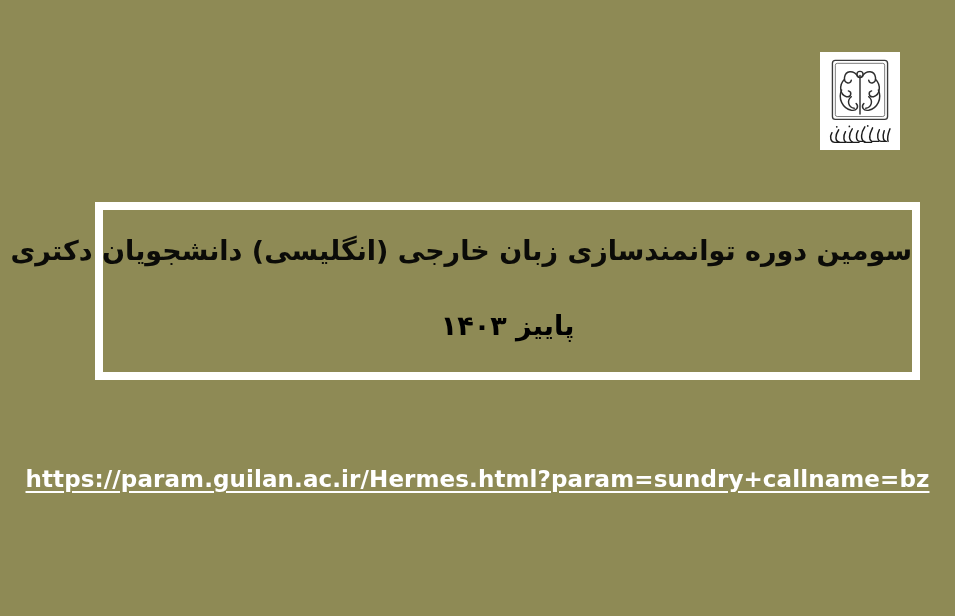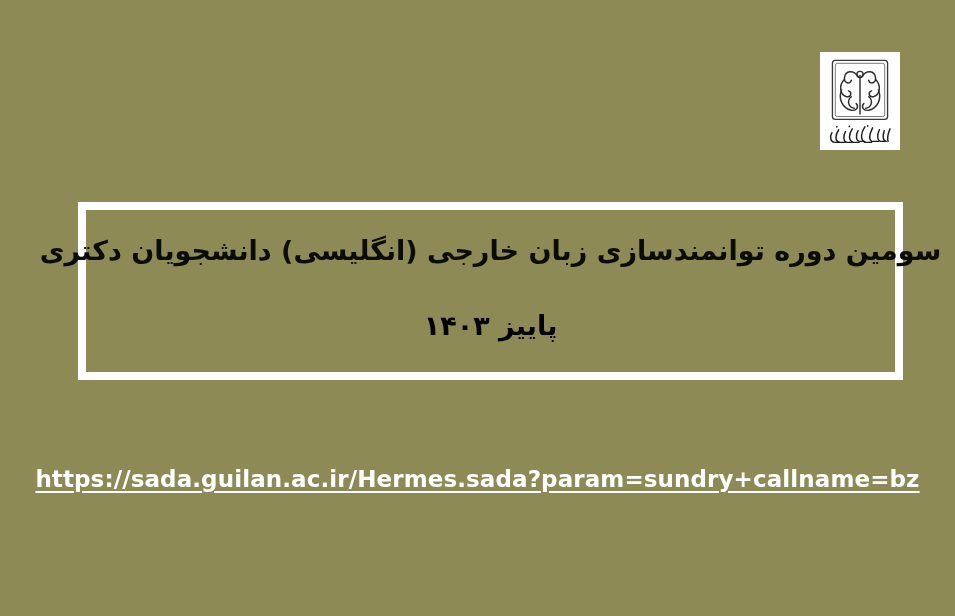--- a/index.html
+++ b/index.html
@@ -44,29 +44,28 @@
   .logo-caption {
     width: 70px;
     height: 26px;
     margin-top: 1px;
     display: block;
   }
 
   
   .title-frame {
     position: absolute;
-    left: 78px;
+    left: 95px;
     top: 202px;
     width: 825px;
     height: 178px;
     border: 8px solid #FFFFFF;
     box-sizing: border-box;
     display: flex;
     flex-direction: column;
-    align-items: center;
     justify-content: center;
   }
   .title-line-1 {
     color: #0B0B08;
     font-weight: 700;
     font-size: 27px;
     line-height: 1.3;
     white-space: nowrap;
     letter-spacing: 0px;
     direction: rtl;
@@ -146,15 +145,15 @@
         <circle cx="11" cy="4" r="0.9"></circle>
       </g>
     </svg>
   </div>
 
   <div class="title-frame">
     <div class="title-line-1">سومین دوره توانمندسازی زبان خارجی (انگلیسی) دانشجویان دکتری</div>
     <div class="title-line-2">پاییز ۱۴۰۳</div>
   </div>
 
-  <a class="url-link" href="#">https://sada.guilan.ac.ir/Hermes.sada?param=sundry+callname=bz</a>
+  <a class="url-link" href="#">https://param.guilan.ac.ir/Hermes.html?param=sundry+callname=bz</a>
 
 </div>
 
 </body></html>

